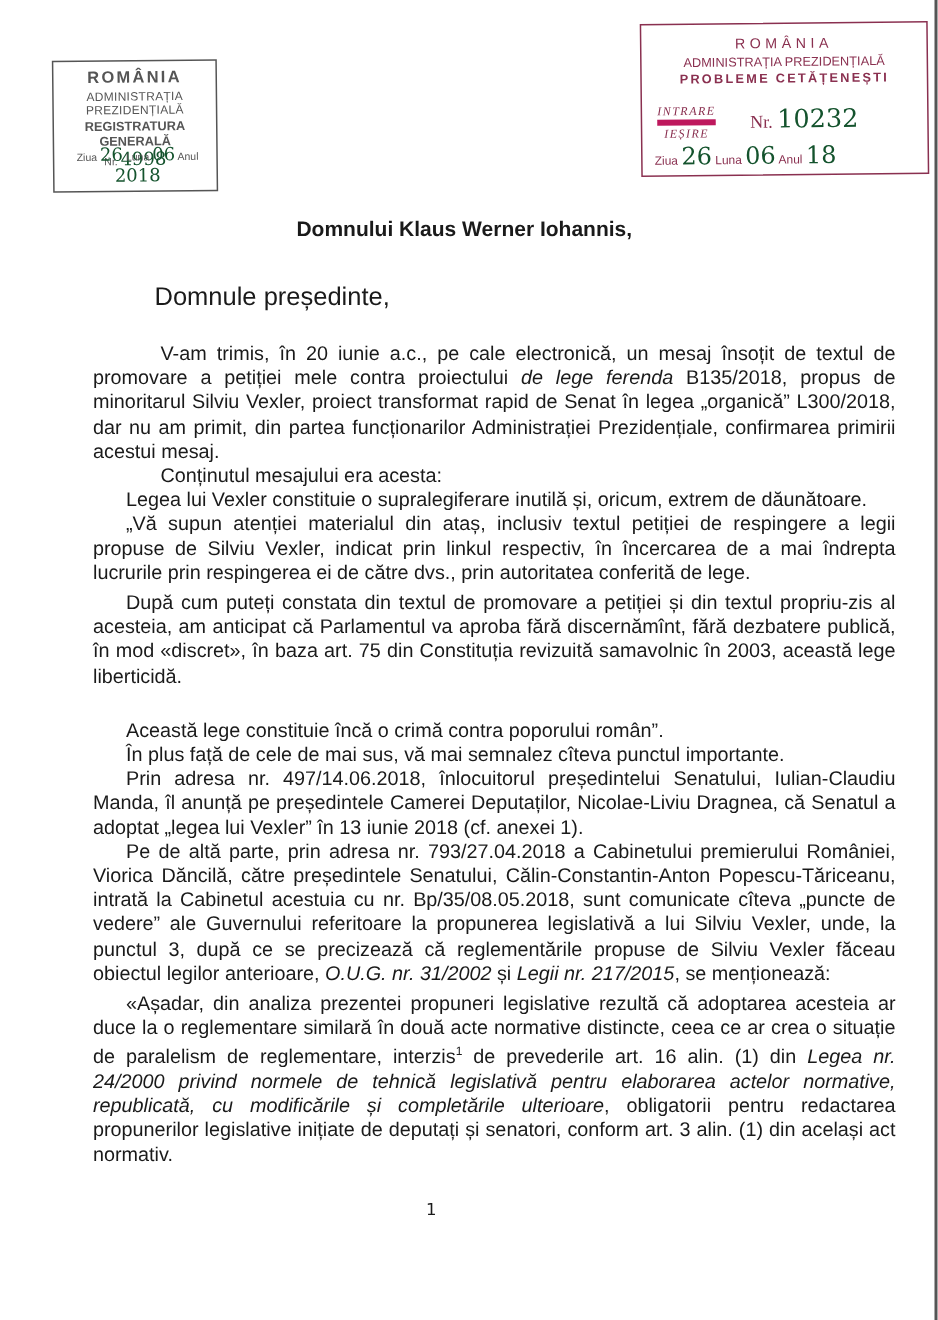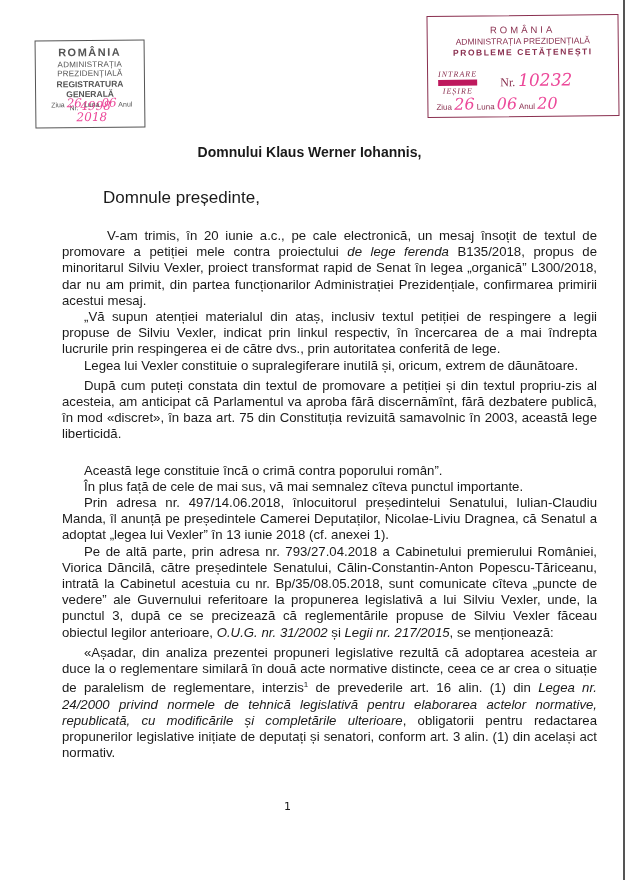--- a/index.html
+++ b/index.html
@@ -5,27 +5,27 @@
     html, body { margin:0; padding:0; background:#ffffff; }
     body { width:625px; height:880px; position:relative; overflow:hidden; font-family:"Liberation Sans", sans-serif; color:#1a1a1a; }
     .right-edge { position:absolute; right:0; top:0; width:2px; height:880px; background:#555; }
     .stamp { position:absolute; border:1.5px solid #8a3050; color:#8a3050; font-family:"Liberation Sans", sans-serif; text-align:center; transform:rotate(-0.6deg); }
     .stamp1 { left:35px; top:40px; width:108px; height:86px; border-color:#555; color:#555; }
     .stamp1 .l1 { font-weight:bold; font-size:11px; letter-spacing:1.5px; margin-top:5px; }
     .stamp1 .l2 { font-size:8px; letter-spacing:0.2px; margin-top:2px; }
     .stamp1 .l3 { font-size:8.5px; font-weight:bold; margin-top:1px; }
     .stamp1 .nr { font-size:7px; margin-top:0; }
     .stamp1 .date { font-size:7px; position:absolute; left:3px; bottom:3px; }
-    .hw { font-family:"DejaVu Serif", serif; font-style:italic; color:#ec4899; font-size:12px; }
+    .hw { font-family:"DejaVu Serif", serif; color:#14532d; font-size:12px; }
     .stamp2 { left:427px; top:15px; width:190px; height:100px; }
     .stamp2 .l1 { font-size:9.5px; letter-spacing:3px; margin-top:8px; }
     .stamp2 .l2 { font-size:8.5px; margin-top:1px; }
     .stamp2 .l3 { font-size:8.5px; letter-spacing:1.5px; font-weight:bold; margin-top:1px; }
     .stamp2 .io { position:absolute; left:10px; top:52px; font-family:"Liberation Serif", serif; font-style:italic; font-size:8px; letter-spacing:1px; line-height:11px; }
-    .stamp2 .io .a { border-bottom:6px solid #be185d; }
+    .stamp2 .io .a { border-bottom:4px solid #be185d; }
     .stamp2 .nr { position:absolute; left:72px; top:54px; font-family:"Liberation Serif", serif; font-size:12px; }
     .stamp2 .datel { position:absolute; left:8px; top:78px; font-size:8px; }
     .title { position:absolute; left:0; width:619px; top:143px; text-align:center; font-weight:bold; font-size:14px; line-height:19px; }
     .salut { position:absolute; left:103px; top:188px; font-size:17px; }
     .body { position:absolute; left:62px; top:228px; width:535px; font-size:13.2px; line-height:16.2px; text-align:justify; }
     .body p { margin:0; }
     .indent-big { text-indent:45px; }
     .indent { text-indent:22px; }
     .pagenum { position:absolute; left:284px; top:800px; font-size:11px; font-family:"DejaVu Sans", sans-serif; }
     i { font-style:italic; }
@@ -64,34 +64,35 @@
   <div class="nr">
     <span>Nr.</span>
     <span class="hw" style="font-size:17px;">10232</span>
   </div>
   <div class="datel">
     <span>Ziua</span>
     <span class="hw" style="font-size:16px;">26</span>
     <span>Luna</span>
     <span class="hw" style="font-size:16px;">06</span>
     <span>Anul</span>
-    <span class="hw" style="font-size:16px;">20</span>
+    <span class="hw" style="font-size:16px;">18</span>
   </div>
 </div>
 
 <div class="title">
   <div>Domnului Klaus Werner Iohannis,</div>
 </div>
 
 <div class="salut">Domnule președinte,</div>
 
 <div class="body">
   <p class="indent-big"><span>V-am trimis, în 20 iunie a.c., pe cale electronică, un mesaj însoțit de textul de promovare a petiției mele contra proiectului </span><i>de lege ferenda</i><span> B135/2018, propus de minoritarul Silviu Vexler, proiect transformat rapid de Senat în legea „organică” L300/2018, dar nu am primit, din partea funcționarilor Administrației Prezidențiale, confirmarea primirii acestui mesaj.</span></p>
+  <p class="indent-big">Conținutul mesajului era acesta:</p>
+  <p class="indent">Legea lui Vexler constituie o supralegiferare inutilă și, oricum, extrem de dăunătoare.</p>
   <p class="indent">„Vă supun atenției materialul din ataș, inclusiv textul petiției de respingere a legii propuse de Silviu Vexler, indicat prin linkul respectiv, în încercarea de a mai îndrepta lucrurile prin respingerea ei de către dvs., prin autoritatea conferită de lege.</p>
-  <p class="indent">Legea lui Vexler constituie o supralegiferare inutilă și, oricum, extrem de dăunătoare.</p>
   <p class="indent" style="margin-top:4px;">După cum puteți constata din textul de promovare a petiției și din textul propriu-zis al acesteia, am anticipat că Parlamentul va aproba fără discernămînt, fără dezbatere publică, în mod «discret», în baza art. 75 din Constituția revizuită samavolnic în 2003, această lege liberticidă.</p>
   <p class="indent" style="margin-top:20px;">Această lege constituie încă o  crimă contra poporului român”.</p>
   <p class="indent">În plus față de cele de mai sus, vă mai semnalez cîteva punctul importante.</p>
   <p class="indent">Prin adresa nr. 497/14.06.2018, înlocuitorul președintelui Senatului, Iulian-Claudiu Manda, îl anunță pe președintele Camerei Deputaților, Nicolae-Liviu Dragnea, că Senatul a adoptat „legea lui Vexler” în 13 iunie 2018 (cf. anexei 1).</p>
   <p class="indent"><span>Pe de altă parte, prin adresa nr. 793/27.04.2018 a Cabinetului premierului României, Viorica Dăncilă, către președintele Senatului, Călin-Constantin-Anton Popescu-Tăriceanu, intrată la Cabinetul acestuia cu nr. Bp/35/08.05.2018, sunt comunicate cîteva „puncte de vedere” ale Guvernului referitoare la propunerea legislativă a lui Silviu Vexler, unde, la punctul 3, după ce se precizează că reglementările propuse de Silviu Vexler făceau obiectul legilor anterioare, </span><i>O.U.G. nr. 31/2002</i><span> și </span><i>Legii nr. 217/2015</i><span>, se menționează:</span></p>
   <p class="indent" style="margin-top:4px;"><span>«Așadar, din analiza prezentei propuneri legislative rezultă că adoptarea acesteia ar duce la o reglementare similară în două acte normative distincte, ceea ce ar crea o situație de paralelism de reglementare, interzis</span><sup style="font-size:8px;">1</sup><span> de prevederile art. 16 alin. (1) din </span><i>Legea nr. 24/2000 privind normele de tehnică legislativă pentru elaborarea actelor normative, republicată, cu modificările și completările ulterioare</i><span>, obligatorii pentru redactarea propunerilor legislative inițiate de deputați și senatori, conform art. 3 alin. (1) din același act normativ.</span></p>
 </div>
 
 <div class="pagenum">1</div>
 

